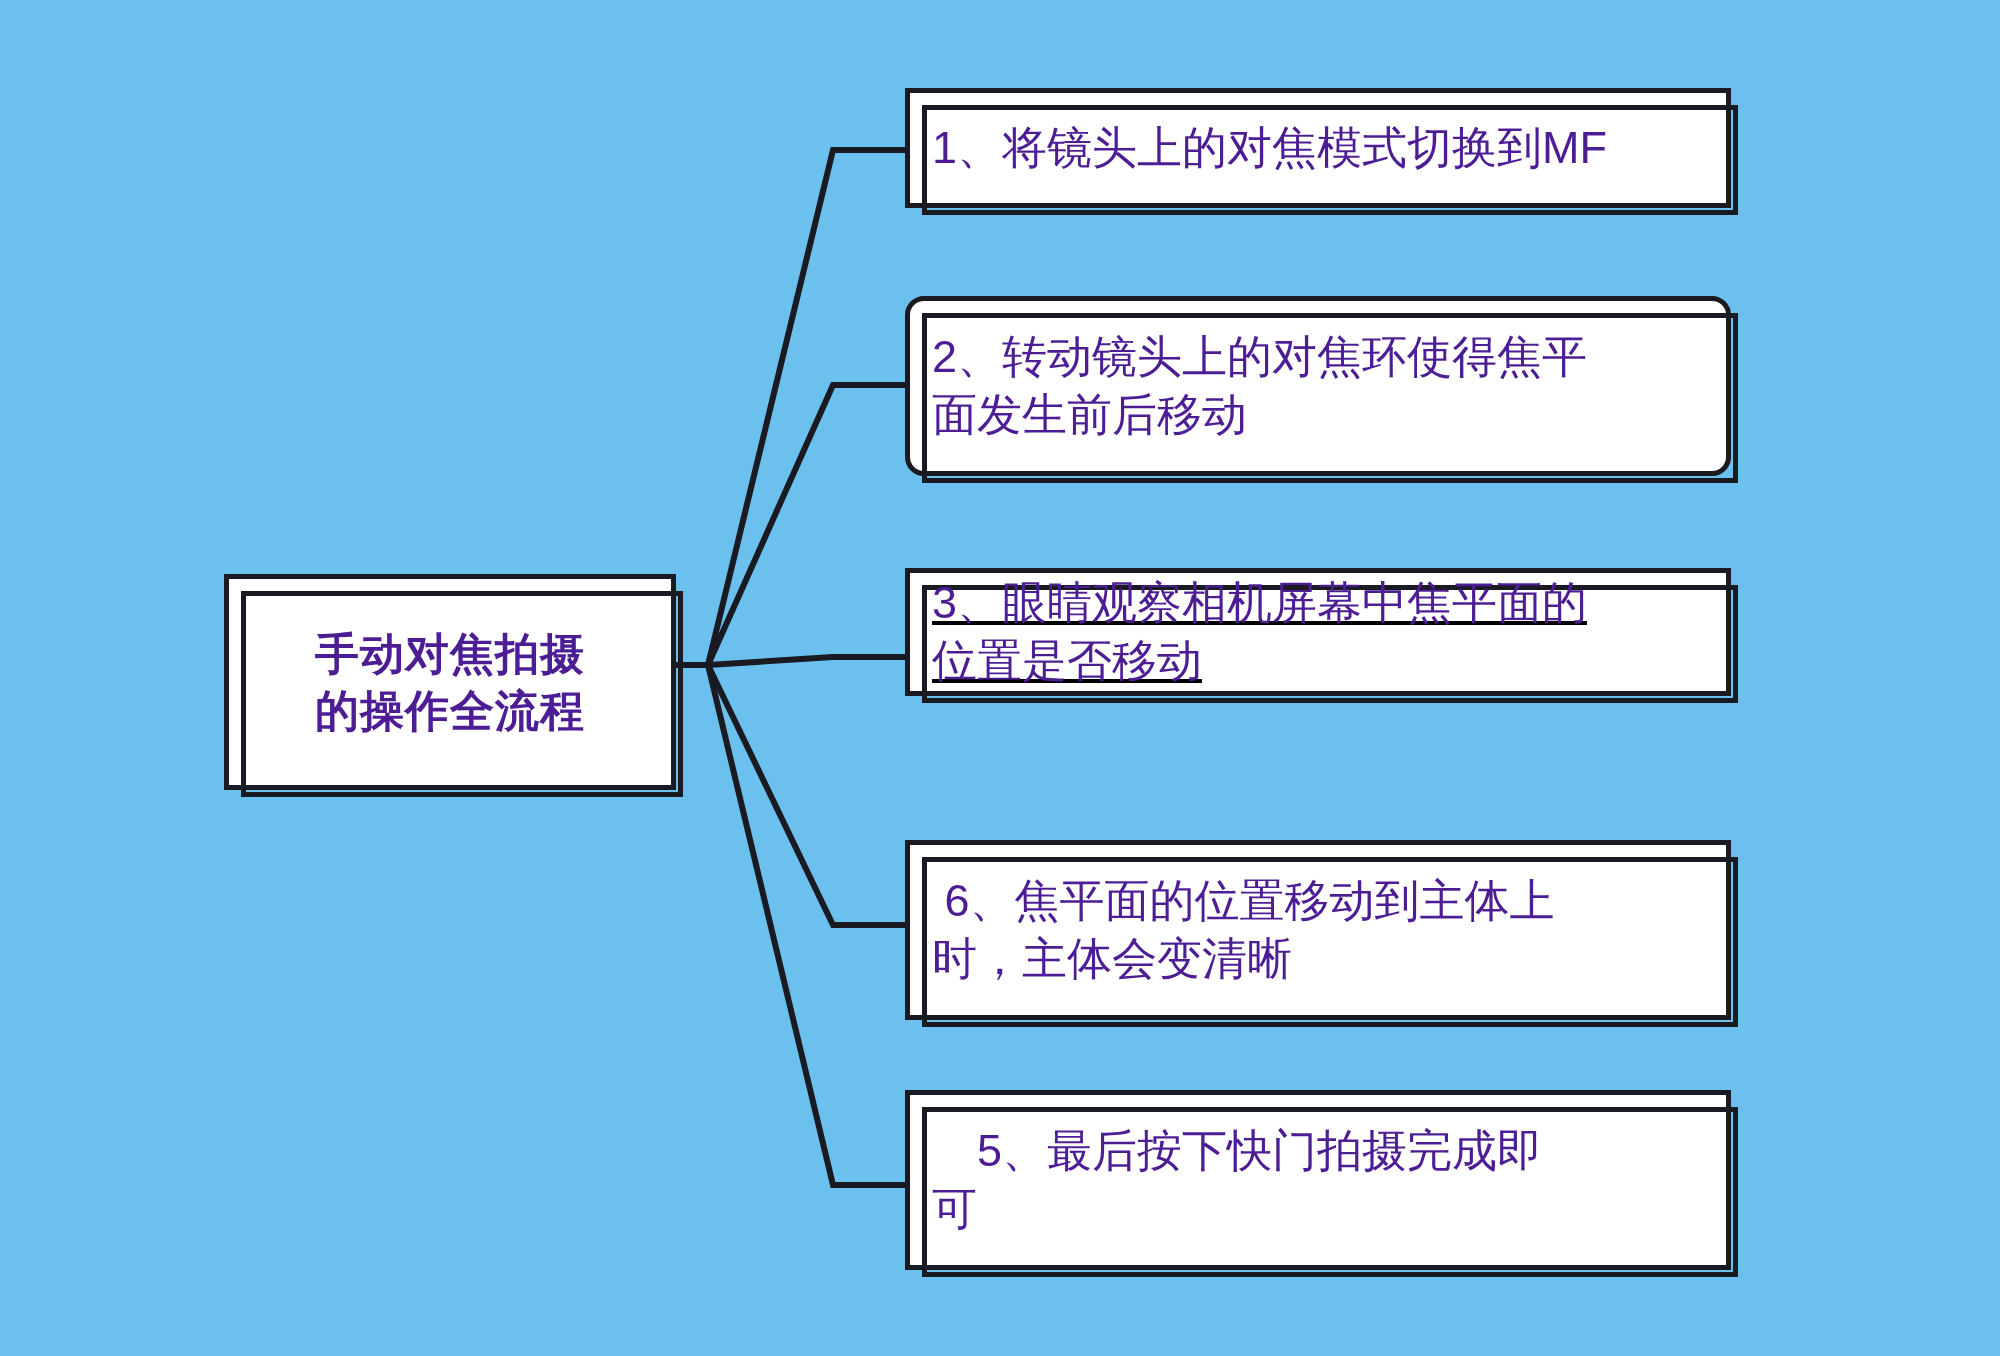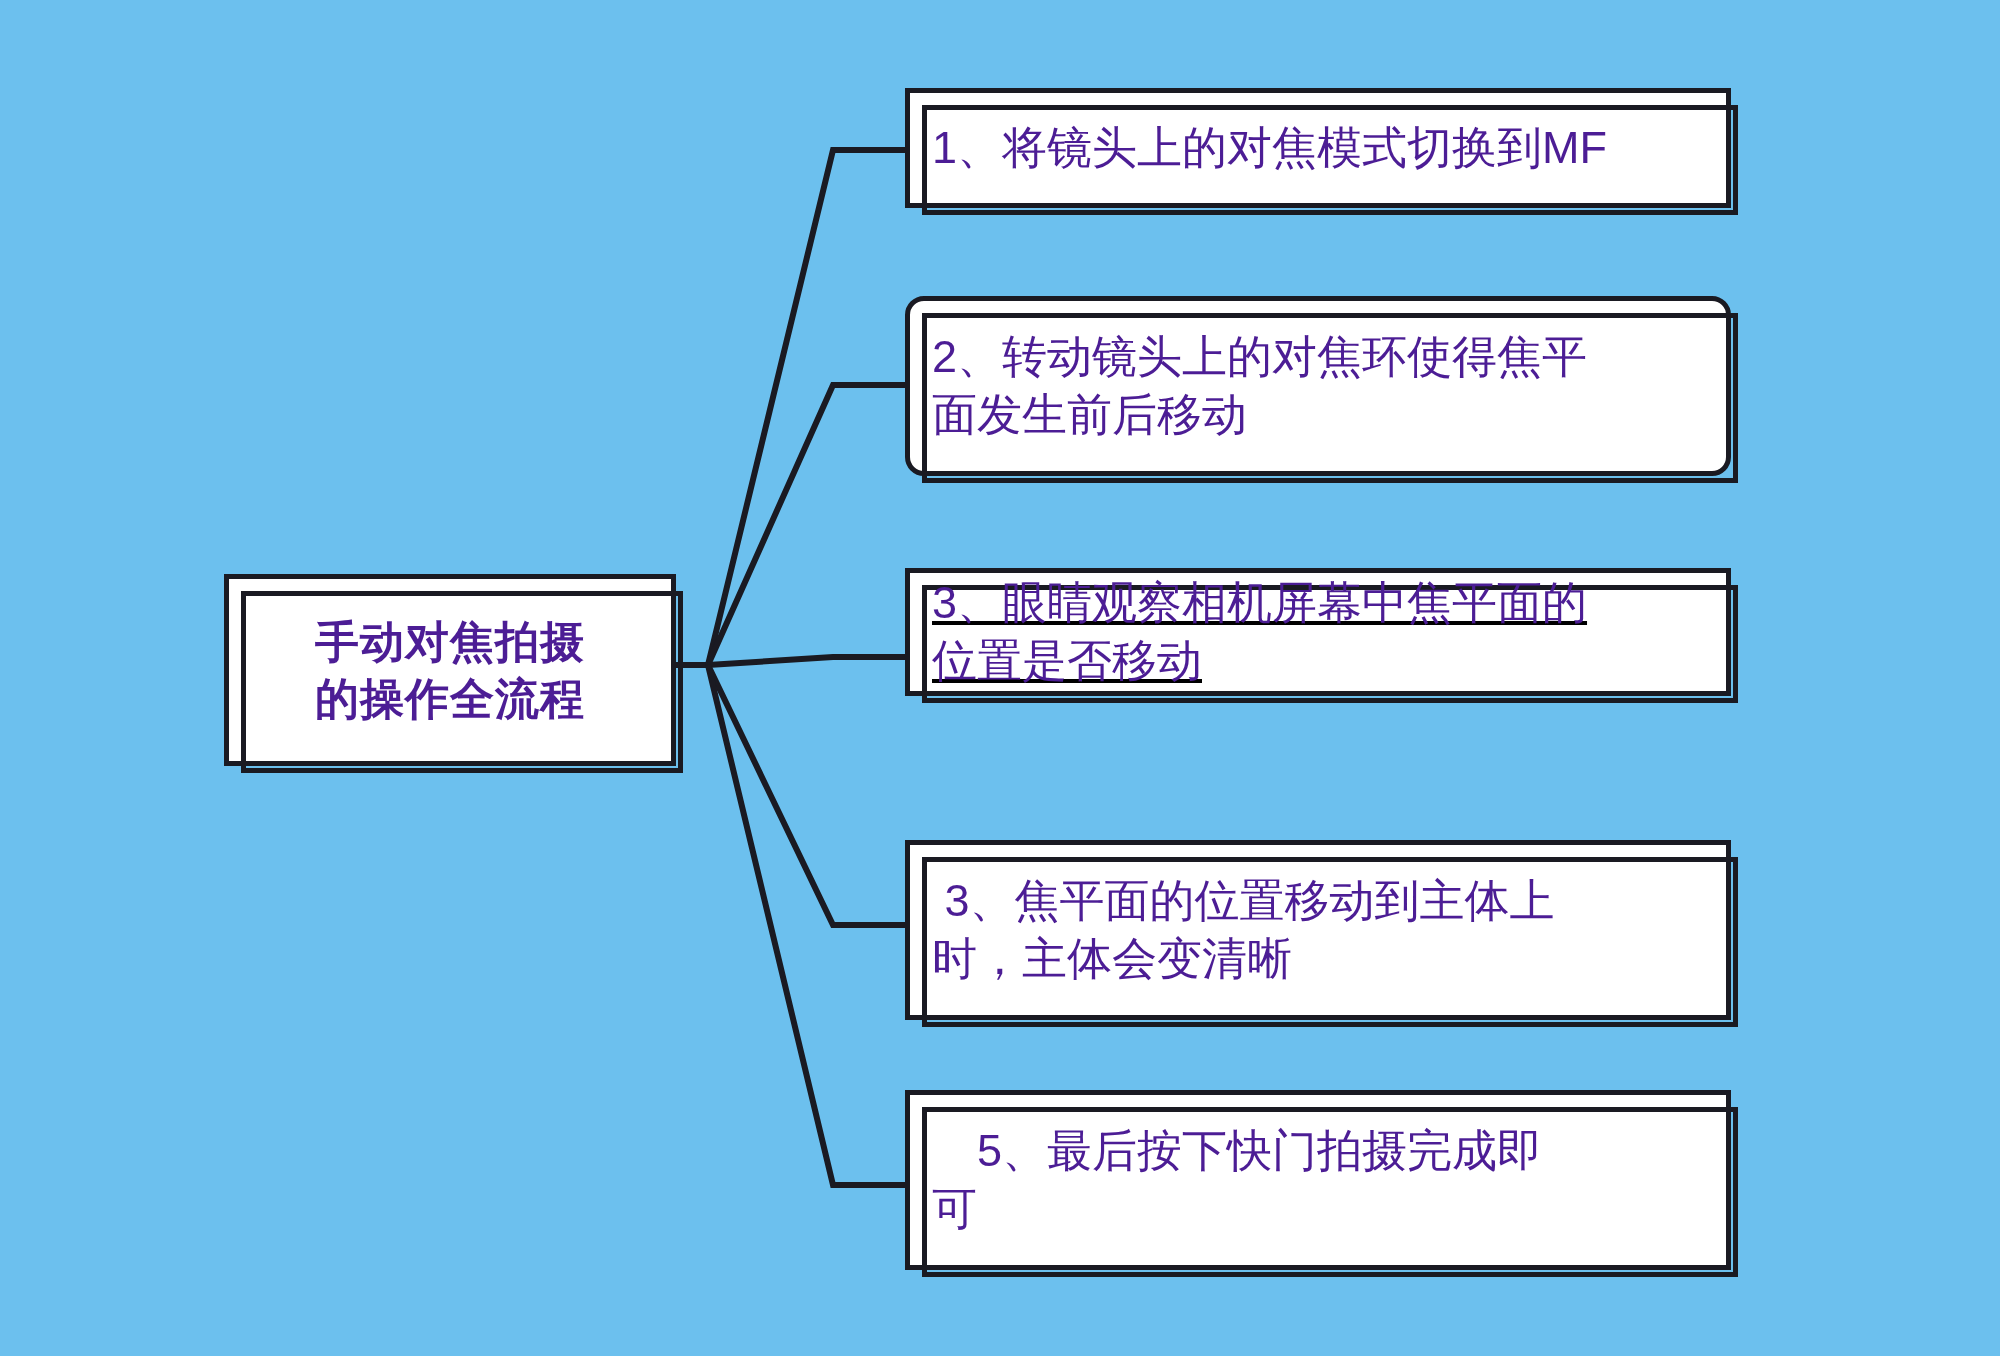--- a/index.html
+++ b/index.html
@@ -51,21 +51,21 @@
     width: 100%;
     color: #4c1d95;
     line-height: 1.30;
     white-space: pre-wrap;
   }
   
   #central-node {
     left: 224px;
     top: 574px;
     width: 452px;
-    height: 192px;
+    height: 216px;
     justify-content: center;
   }
   #central-node .node-text {
     text-align: center;
     font-weight: bold;
     font-size: 44px;
     letter-spacing: 1px;
     padding: 0 16px;
     box-sizing: border-box;
   }
@@ -120,21 +120,21 @@
     <div class="node-text">2、转动镜头上的对焦环使得焦平
 面发生前后移动</div>
   </div>
 
   <div class="node branch" id="branch-3">
     <div class="node-text">3、眼睛观察相机屏幕中焦平面的
 位置是否移动</div>
   </div>
 
   <div class="node branch" id="branch-4">
-    <div class="node-text"> 3、焦平面的位置移动到主体上
+    <div class="node-text"> 6、焦平面的位置移动到主体上
 时，主体会变清晰</div>
   </div>
 
   <div class="node branch" id="branch-5">
     <div class="node-text">　5、最后按下快门拍摄完成即
 可</div>
   </div>
 
 </div>
 

